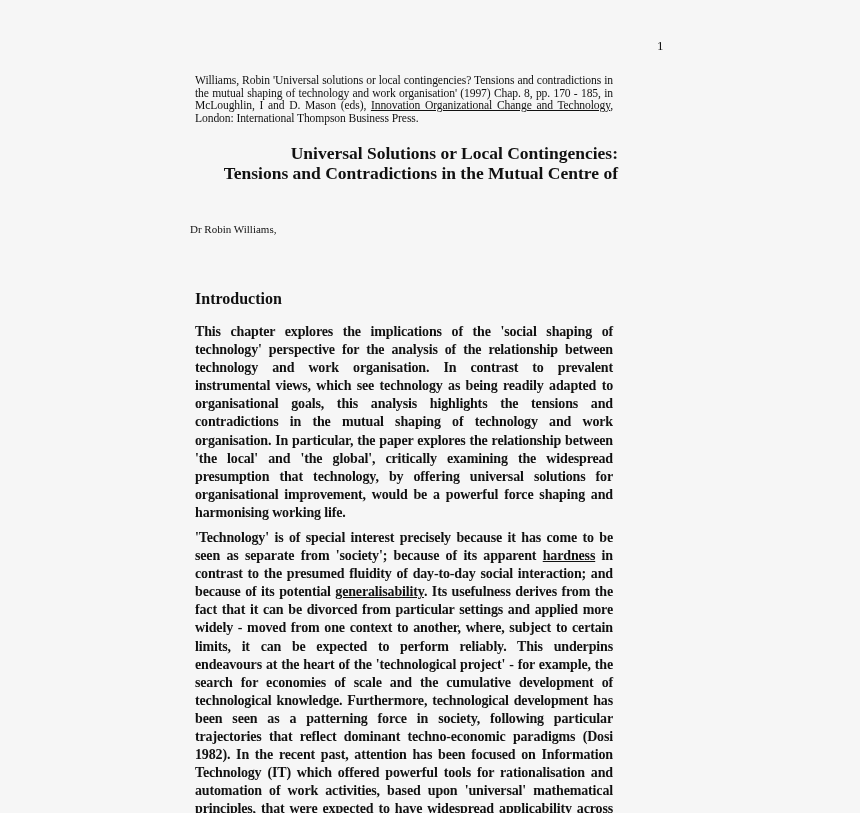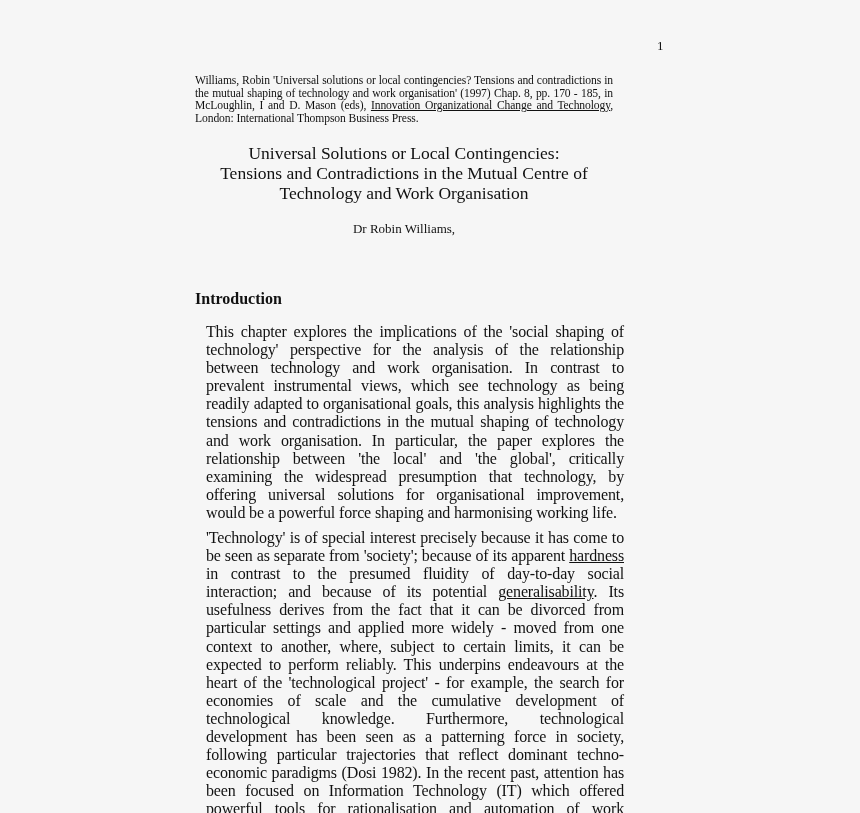--- a/index.html
+++ b/index.html
@@ -15,50 +15,50 @@
       font-size: 13px;
     }
     .citation {
       position: absolute; left: 195px; top: 75px; width: 418px;
       font-size: 11.6px; line-height: 12.5px; text-align: justify;
       letter-spacing: -0.1px;
     }
     .citation u { text-decoration: underline; }
     .title {
       position: absolute; left: 190px; top: 143px; width: 428px;
-      text-align: center; font-size: 17.5px; line-height: 20px;
+      text-align: right; font-size: 17.5px; line-height: 20px; font-weight: bold;
     }
     .author {
       position: absolute; left: 190px; top: 219px; width: 428px;
-      text-align: center; font-size: 13px; line-height: 20px;
+      font-size: 11px; line-height: 20px;
     }
     .heading {
       position: absolute; left: 195px; top: 290px;
       font-size: 16px; font-weight: bold;
     }
     .para {
-      position: absolute; left: 206px; width: 418px;
-      font-size: 16px; line-height: 18.1px; text-align: justify;
+      position: absolute; left: 195px; width: 418px;
+      font-size: 14px; line-height: 18.1px; text-align: justify;
       letter-spacing: -0.15px;
+      font-weight: bold;
     }
     .para p { margin: 0; }
     #p1 { top: 323px; }
     #p2 { top: 487px; margin-top: 42px; }
   </style>
 </head>
 <body>
 
 <div class="page-num">1</div>
 
 <div class="citation"><span>Williams, Robin 'Universal solutions or local contingencies?  Tensions and contradictions in the mutual shaping of technology and work organisation' (1997) Chap. 8, pp. 170 - 185, in McLoughlin, I and D. Mason (eds), </span><u>Innovation Organizational Change and Technology</u><span>, London: International Thompson Business Press.</span></div>
 
 <div class="title">
   <div>Universal Solutions or Local Contingencies:</div>
   <div>Tensions and Contradictions in the Mutual Centre of</div>
-  <div>Technology and Work Organisation</div>
 </div>
 
 <div class="author">
   <div>Dr Robin Williams,</div>
 </div>
 
 <div class="heading">Introduction</div>
 
 <div class="para" id="p1">
   <p>This chapter explores the implications of the 'social shaping of technology' perspective for the analysis of the relationship between technology and work organisation.  In contrast to prevalent instrumental views, which see technology as being readily adapted to organisational goals, this analysis highlights the tensions and contradictions in the mutual shaping of technology and work organisation.  In particular, the paper explores the relationship between 'the local' and 'the global', critically examining the widespread presumption that technology, by offering universal solutions for organisational improvement, would be a powerful force shaping and harmonising working life.</p>

